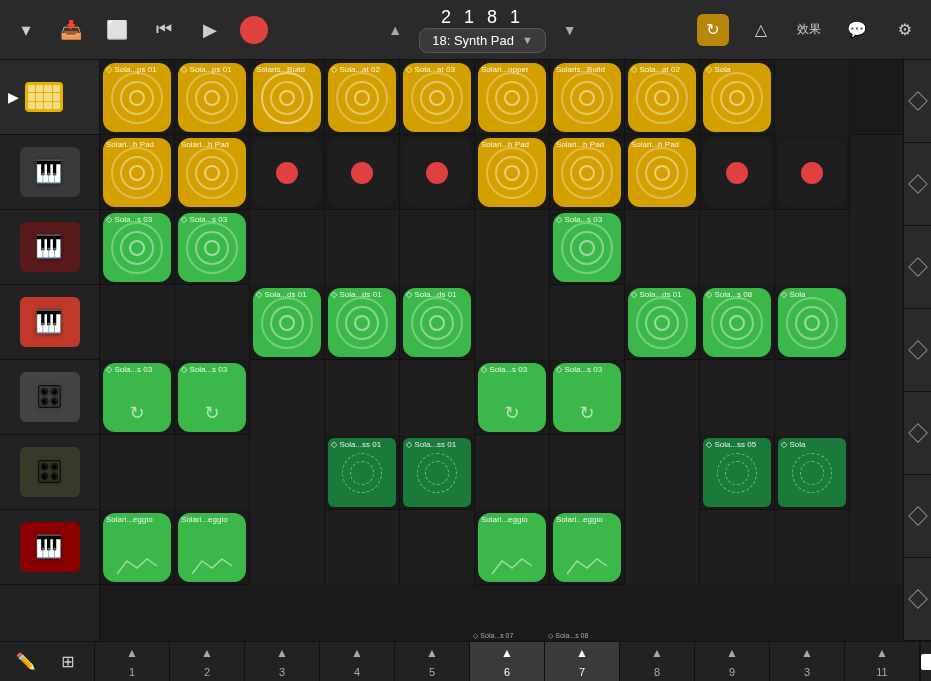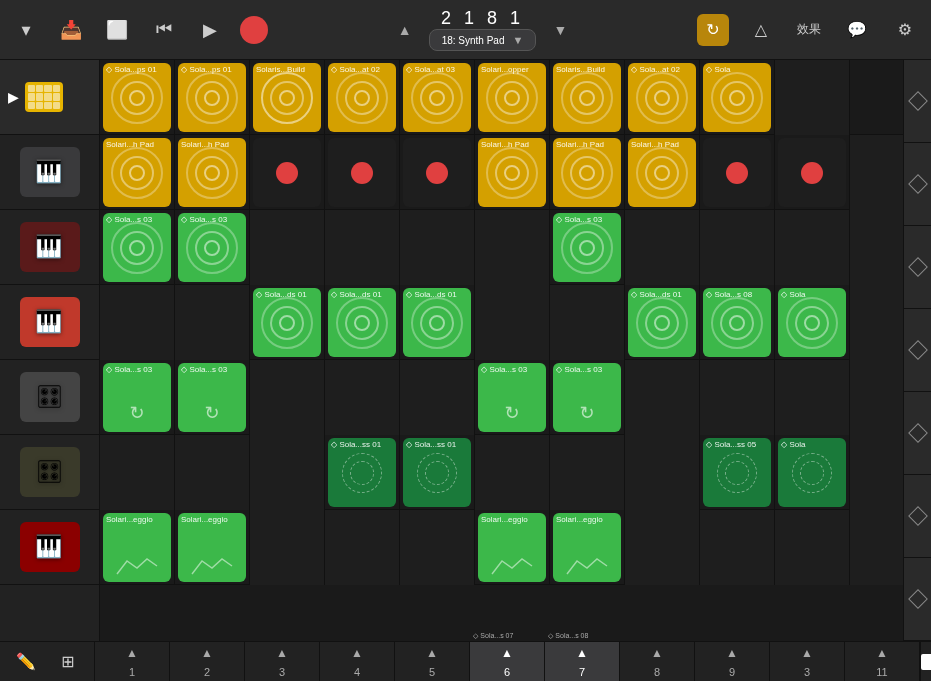--- a/index.html
+++ b/index.html
@@ -174,21 +174,21 @@
       background: #1e1e1e;
     }
 
     
     .clip {
       position: absolute;
       top: 3px;
       left: 3px;
       right: 3px;
       bottom: 3px;
-      border-radius: 6px;
+      border-radius: 12px;
       overflow: hidden;
       cursor: pointer;
     }
     .clip-label {
       position: absolute;
       top: 2px;
       left: 3px;
       right: 3px;
       font-size: 8px;
       color: rgba(255,255,255,0.9);
@@ -356,21 +356,21 @@
 
     <div class="record-btn"></div>
   </div>
 
   <div class="top-bar-center">
     <div style="display:flex;align-items:center;gap:8px;">
       <div class="icon-btn up-arrow-btn">▲</div>
       <div style="display:flex;flex-direction:column;align-items:center;">
         <div class="transport-position">2  1  8     1</div>
         <div class="transport-dropdown">
-          <span style="color:#fff;font-size:10px;">18: Synth Pad</span>
+          <span style="color:#fff;font-size:13px;">18: Synth Pad</span>
           <span style="color:#aaa;font-size:11px;">▼</span>
         </div>
       </div>
       <div class="icon-btn up-arrow-btn">▼</div>
     </div>
   </div>
 
   <div class="top-bar-right">
     <div class="icon-btn active" style="font-size:16px;">↻</div>
     <div class="icon-btn" style="font-size:16px;">△</div>

